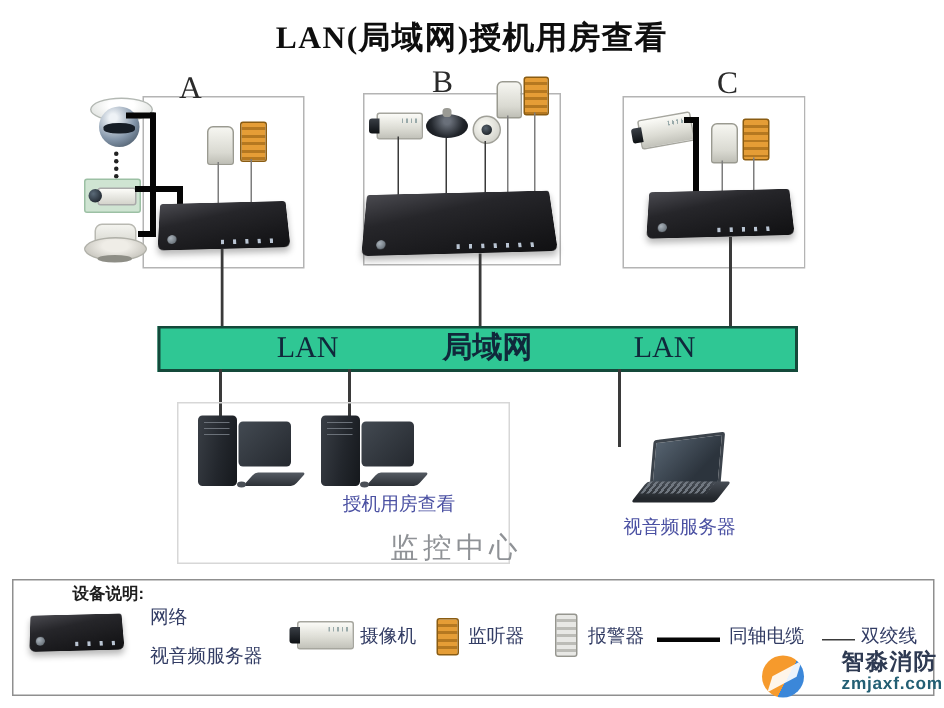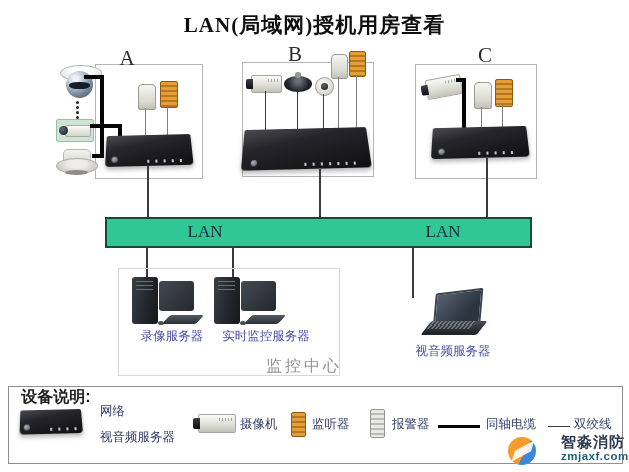--- a/index.html
+++ b/index.html
@@ -102,28 +102,28 @@
   .lap-base{position:absolute;border-radius:2px;
     background:linear-gradient(180deg,#474d55 0%,#23272c 80%);
     transform:skewX(-38deg);}
   .lap-keys{position:absolute;left:12%;top:25%;width:70%;height:40%;
     background:repeating-linear-gradient(90deg,#707780 0 2px,transparent 2px 4px);
     transform:skewX(-38deg);}
   
   .lan-bar{position:absolute;background:var(--lan-green,#2fc794);border:2px solid #14493a;}
   .lan-text{
     font-family:"Liberation Serif","DejaVu Serif",serif;
-    font-size:17px;color:#10283b;line-height:24px;
+    font-size:20px;color:#10283b;line-height:24px;
   }
   .mon-box{position:absolute;border:1px solid #d7d7d7;}
   .blue-lbl{font-size:12.5px;color:var(--label-blue,#4a50a2);line-height:15px;}
-  .caption{font-size:16px;color:#8f9296;letter-spacing:3px;line-height:24px;}
+  .caption{font-size:19px;color:#8f9296;letter-spacing:3px;line-height:24px;}
   
   .legend-box{position:absolute;border:1px solid #8f8f8f;background:#fff;}
-  .legend-head{font-size:16px;font-weight:bold;color:#1d1d1d;line-height:13px;text-align:center;}
+  .legend-head{font-size:11px;font-weight:bold;color:#1d1d1d;line-height:13px;text-align:right;}
   .legend-lbl{font-size:12.5px;color:#323c64;line-height:15px;text-align:left;}
   
   .wm-logo{position:absolute;width:28px;height:28px;border-radius:50%;
     background:linear-gradient(118deg,#f69a2c 0 58%,#3b87d9 58% 100%);overflow:hidden;}
   .wm-logo .swoosh{position:absolute;left:4px;top:10px;width:22px;height:8px;
     background:#fff;transform:rotate(-28deg) skewX(-45deg);opacity:.9;}
   .wm-name{font-size:15px;font-weight:bold;color:#2e3a52;line-height:17px;text-align:left;letter-spacing:1px;}
   .wm-site{font-size:11.5px;font-weight:bold;color:#235f74;line-height:12px;text-align:left;letter-spacing:.5px;}
   .dot{position:absolute;width:3px;height:3px;background:#222;border-radius:50%;}
 </style>
@@ -224,47 +224,47 @@
   <div class="stem" style="left:502px;top:105px;width:1px;height:23px;"></div>
 
   <div class="nvr" style="left:432px;top:126px;width:96px;height:32px;">
     <span class="pwr"></span>
     <span class="leds"></span>
   </div>
   <div class="thin" style="left:486px;top:158px;width:2px;height:60px;"></div>
 
   <div class="lan-bar" style="left:105px;top:217px;width:423px;height:27px;"></div>
   <div class="lbl lan-text" style="left:160px;top:220px;width:90px;">LAN</div>
+  <div class="lbl lan-text" style="left:280px;top:220px;width:90px;font-weight:bold;">局域网</div>
   <div class="lbl lan-text" style="left:398px;top:220px;width:90px;">LAN</div>
 
   <div class="thin" style="left:146px;top:246px;width:2px;height:32px;"></div>
   <div class="thin" style="left:232px;top:246px;width:2px;height:32px;"></div>
   <div class="thin" style="left:412px;top:246px;width:2px;height:52px;"></div>
 
   <div class="mon-box" style="left:118px;top:268px;width:220px;height:106px;"></div>
 
   <div class="abs">
     <span class="tower" style="left:132px;top:277px;width:26px;height:47px;">
         <span class="slot"></span>
       </span>
     <span class="crt" style="left:159px;top:281px;width:35px;height:30px;"><span class="scr"></span></span>
     <span class="kbd" style="left:166px;top:315px;width:34px;height:9px;"></span>
     <span class="mouse" style="left:158px;top:321px;"></span>
   </div>
-  <div class="lbl blue-lbl" style="left:118px;top:329px;width:108px;">录像服务器</div>
 
   <div class="abs">
     <span class="tower" style="left:214px;top:277px;width:26px;height:47px;">
         <span class="slot"></span>
       </span>
     <span class="crt" style="left:241px;top:281px;width:35px;height:30px;"><span class="scr"></span></span>
     <span class="kbd" style="left:248px;top:315px;width:34px;height:9px;"></span>
     <span class="mouse" style="left:240px;top:321px;"></span>
   </div>
-  <div class="lbl blue-lbl" style="left:200px;top:329px;width:132px;">实时监控服务器</div>
+  <div class="lbl blue-lbl" style="left:200px;top:329px;width:132px;">授机用房查看</div>
 
   <div class="lbl caption" style="left:248px;top:354px;width:112px;">监控中心</div>
 
   <div class="abs">
     <span class="lap-scr" style="left:434px;top:291px;width:44px;height:32px;"></span>
     <span class="lap-base" style="left:426px;top:321px;width:56px;height:14px;"></span>
     <span class="lap-keys" style="left:430px;top:321px;width:44px;height:8px;"></span>
   </div>
   <div class="lbl blue-lbl" style="left:398px;top:344px;width:110px;">视音频服务器</div>
 

